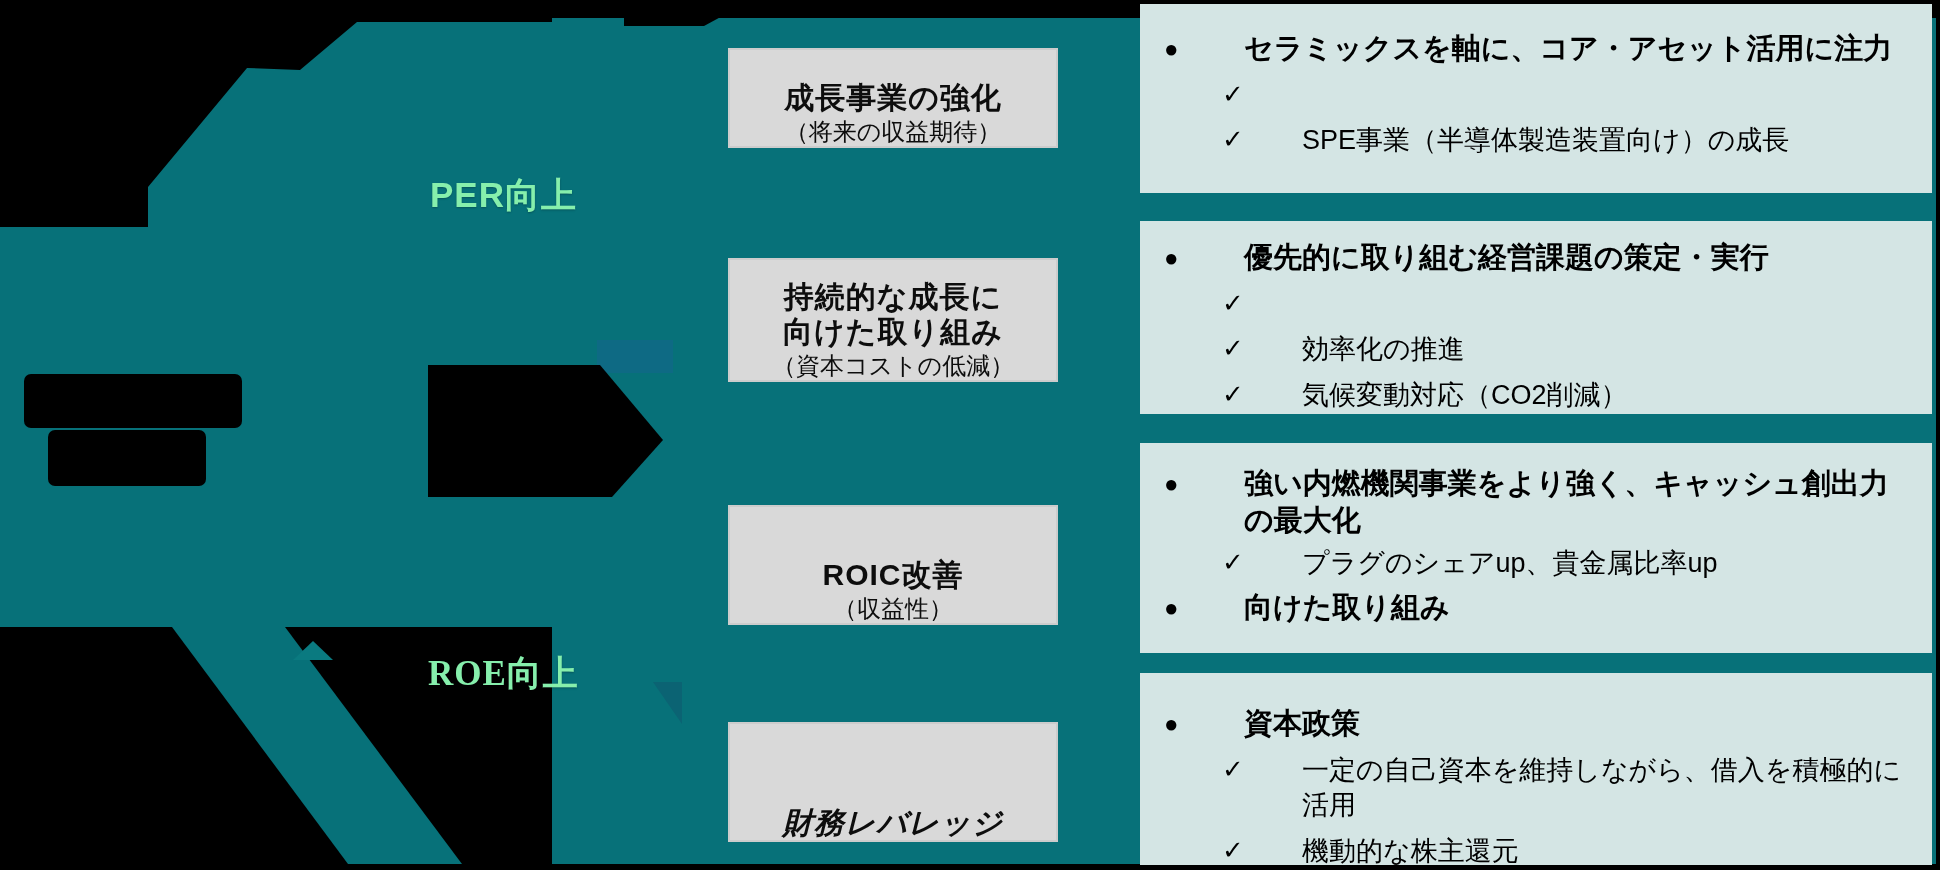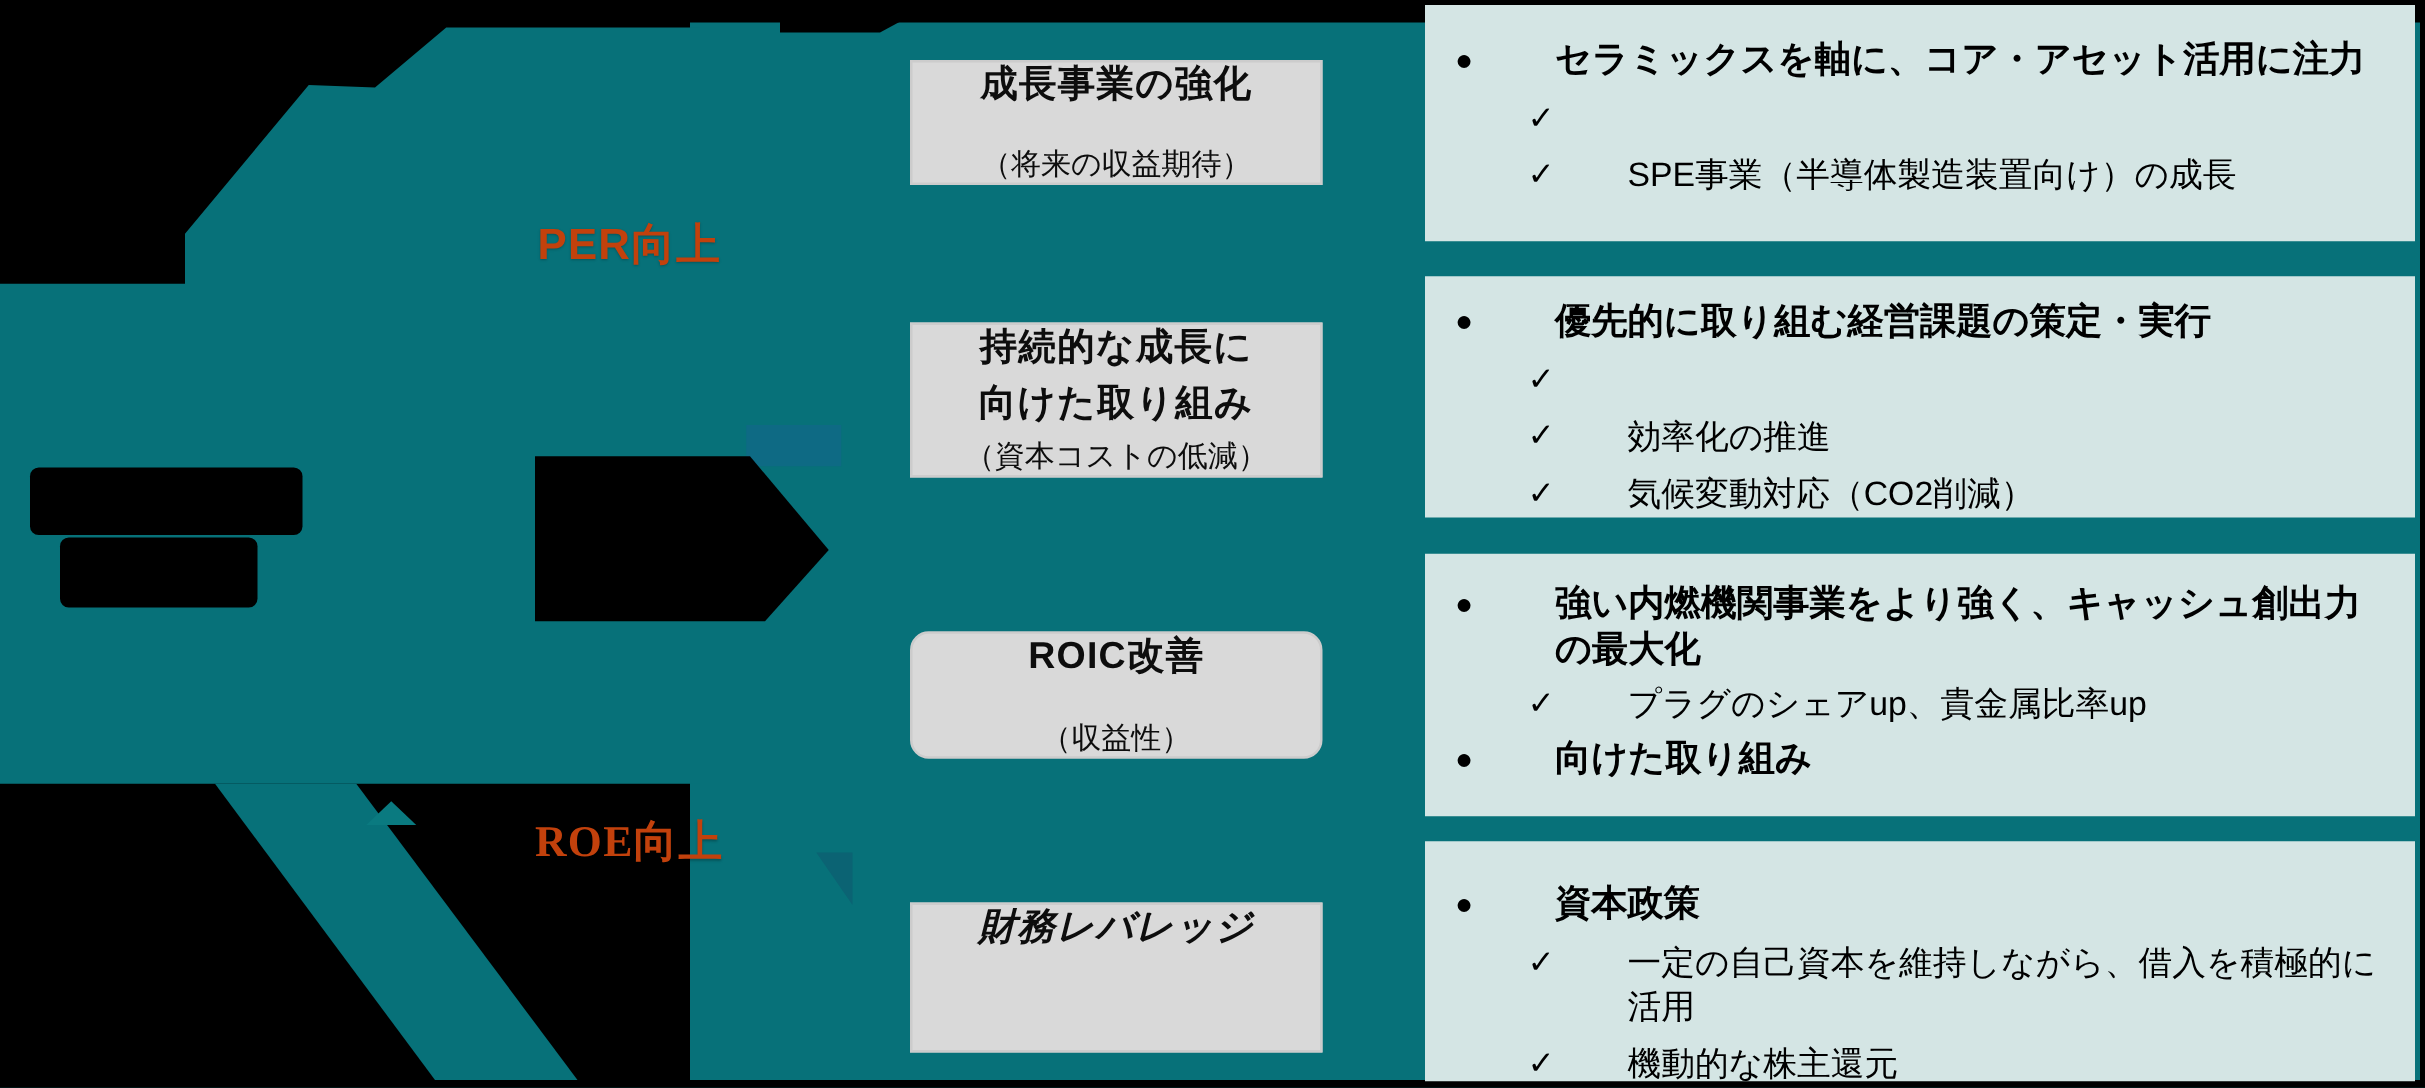--- a/index.html
+++ b/index.html
@@ -6,29 +6,29 @@
   .stage{
     position:relative;width:1940px;height:870px;background:#000;overflow:hidden;
     font-family:"Liberation Sans","DejaVu Sans",sans-serif;
   }
   .shapes{position:absolute;left:0;top:0;width:1940px;height:870px;}
 
   
   .mid-box{
     position:absolute;left:728px;width:330px;
     background:#d9d9d9;border:2px solid #cccccc;box-sizing:border-box;
-    display:flex;flex-direction:column;align-items:center;justify-content:space-between;
+    display:flex;flex-direction:column;align-items:center;justify-content:flex-end;
     text-align:center;color:#0d0d0d;line-height:1.18;
   }
   .mid-box .t{font-size:30px;font-weight:700;letter-spacing:1px;}
   .mid-box .s{font-size:24px;font-weight:400;margin-top:2px;}
 
   
   .flow-label{
-    position:absolute;color:#c2410c;font-size:35px;font-weight:700;letter-spacing:1px;
+    position:absolute;color:#86efac;font-size:35px;font-weight:700;letter-spacing:1px;
     text-shadow:0 1px 2px rgba(0,0,0,.25);
   }
 
   
   .panel{
     position:absolute;left:1140px;width:792px;background:#d4e5e4;
     box-sizing:border-box;padding:26px 14px 16px 24px;color:#000;
   }
   .row{display:flex;align-items:flex-start;}
   .row.bullet{font-size:29px;font-weight:700;line-height:1.28;}
@@ -69,21 +69,21 @@
     <div class="t">成長事業の強化</div>
     <div class="s">（将来の収益期待）</div>
   </div>
 
   <div class="mid-box" style="top:258px;height:124px;">
     <div class="t">持続的な成長に</div>
     <div class="t">向けた取り組み</div>
     <div class="s">（資本コストの低減）</div>
   </div>
 
-  <div class="mid-box" style="top:505px;height:102px;border-radius:15px;">
+  <div class="mid-box" style="top:505px;height:120px;">
     <div class="t">ROIC改善</div>
     <div class="s">（収益性）</div>
   </div>
 
   <div class="mid-box" style="top:722px;height:120px;font-style:italic;">
     <div class="t">財務レバレッジ</div>
   </div>
 
   <div class="panel" style="top:4px;height:189px;">
     <div class="row bullet">

